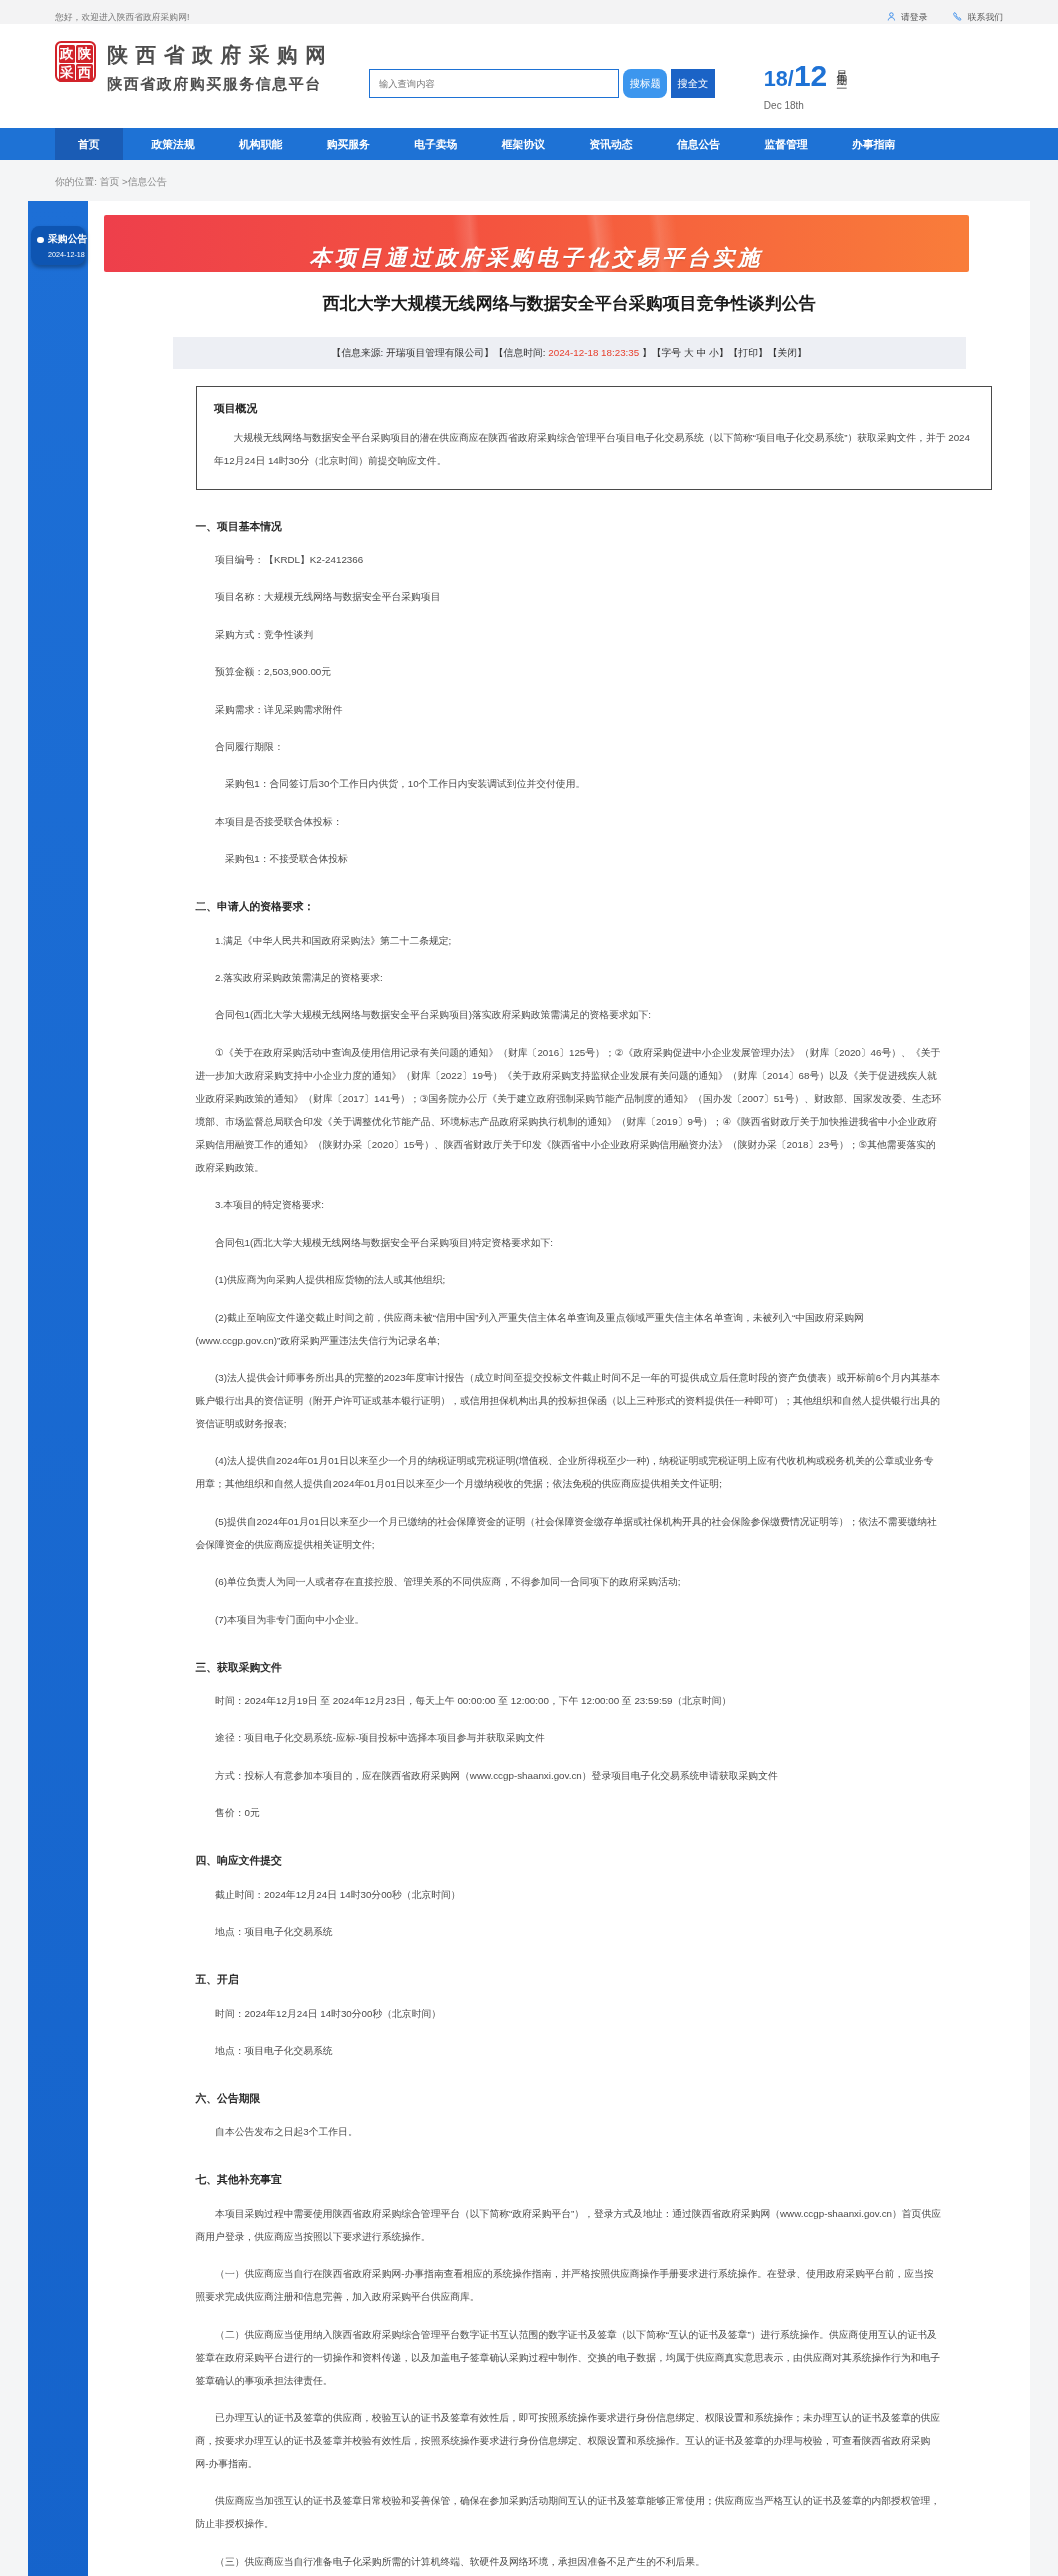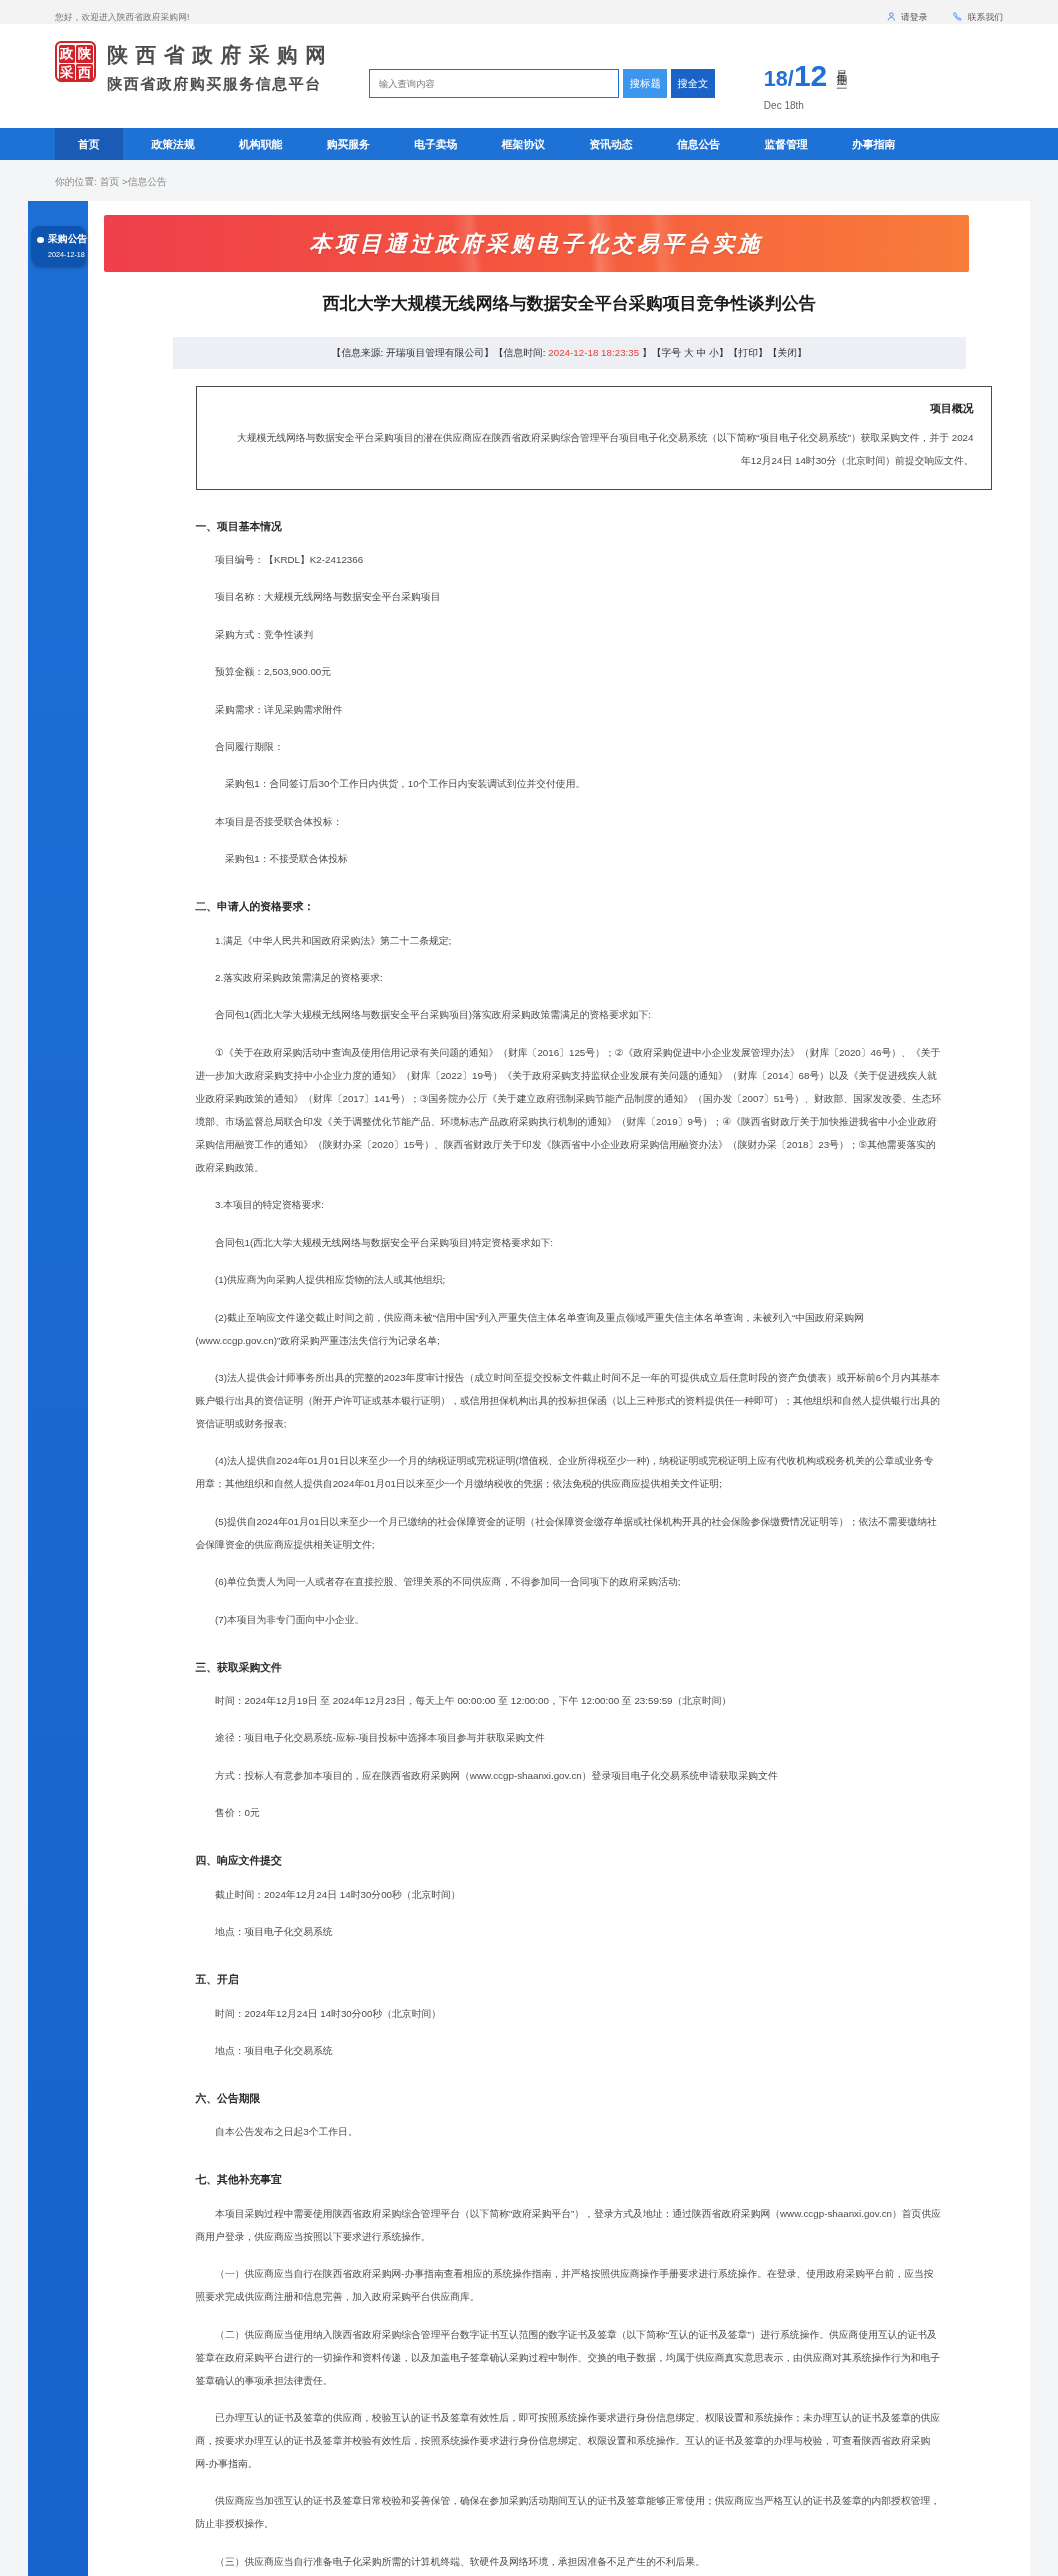--- a/index.html
+++ b/index.html
@@ -18,21 +18,21 @@
   .header { background:#fff; height:104px; }
   .header-inner { width:948px; margin:0 auto; display:flex; align-items:flex-start; padding-top:17px; }
   .logo-box { width:41px; height:41px; background:#fff; border:2.1px solid #d2232a; border-radius:6.2px; display:grid; grid-template-columns:1fr 1fr; grid-template-rows:1fr 1fr; gap:1.5px; padding:1.5px; flex-shrink:0; cursor:pointer; }
   .logo-box span { background:#d2232a; color:#fff; display:flex; align-items:center; justify-content:center; font-weight:bold; font-size:13.4px; border-radius:1.5px; }
   .site-text { margin-left:11.3px; }
   .site-name { font-size:20.6px; font-weight:bold; color:#4d4d4d; letter-spacing:7.7px; white-space:nowrap; }
   .site-sub { font-size:15px; font-weight:bold; color:#4d4d4d; margin-top:6.2px; letter-spacing:1.5px; white-space:nowrap; }
   .search-area { margin-left:35px; margin-top:28px; display:flex; align-items:center; }
   .search-input { width:250px; height:29px; border:1px solid #1e72d5; padding:0 9.3px; font-size:9.3px; color:#333; outline:none; font-family:inherit; }
   .search-btn { width:44px; height:29px; color:#fff; font-size:10.3px; border:none; cursor:pointer; font-family:inherit; }
-  .btn-title { background:#3c96ee; margin-left:4.6px; }
+  .btn-title { background:#3c96ee; margin-left:4.6px;border-radius:8px; }
   .btn-full  { background:#1b63c6; margin-left:3.6px; }
   .date-widget { margin-left:49px; margin-top:18px; display:flex; align-items:flex-start; }
   .date-nums { white-space:nowrap; }
   .date-d1 { font-size:21.6px; font-weight:bold; color:#1e72d5; }
   .date-d2 { font-size:30px; font-weight:bold; color:#1e72d5; }
   .date-en { font-size:10px; color:#666; font-weight:normal; margin-top:7.2px; text-align:left; }
   .weekday { writing-mode:vertical-rl; font-size:10.8px; color:#333; margin-left:8.2px; letter-spacing:5.2px; margin-top:2.1px; }
 
   
   .nav { background:#1e72d5; height:32px; }
@@ -46,36 +46,36 @@
 
   
   .card { width:1002px; margin:0 auto; background:#fff; display:flex; }
   .side { width:60px; flex-shrink:0; background:linear-gradient(180deg,#1d6fd6,#1563cb); }
   .side-badge { margin:25px 2.6px 0; background:#0e55b2; border-radius:8.2px; padding:7.2px 4.1px 6.2px 6.7px; color:#fff; box-shadow:1.5px 2.1px 3.6px rgba(0,0,0,.28); display:flex; gap:4.1px; cursor:pointer; }
   .badge-dot { width:6.7px; height:6.7px; background:#fff; border-radius:50%; margin-top:3.6px; flex-shrink:0; }
   .badge-title { font-size:9.8px; font-weight:bold; white-space:nowrap; }
   .badge-date { font-size:7.2px; margin-top:4.1px; }
   .card-main { flex:1; min-width:0; padding:14.4px 28px 49px 15.5px; }
 
-  .banner { height:57px; margin-right:33px; border-radius:2.1px; display:flex; align-items:center; justify-content:center;
+  .banner { height:57px; margin-right:33px; border-radius:2.1px; display:flex; align-items:flex-end; justify-content:center;
     background:
       radial-gradient(circle at -2% 135%, rgba(255,255,255,0) 57%, rgba(255,255,255,.18) 58%, rgba(255,255,255,0) 60%, rgba(255,255,255,0) 64%, rgba(255,255,255,.13) 65%, rgba(255,255,255,0) 67%),
       radial-gradient(circle at 101% -40%, rgba(255,255,255,0) 57%, rgba(255,255,255,.15) 58%, rgba(255,255,255,0) 60%),
       linear-gradient(90deg,#ee3f4b 0%,#f4543f 45%,#f97d3a 100%);
   }
   .banner span { color:#fff; font-size:21.6px; font-weight:bold; font-style:italic; letter-spacing:3.6px; text-shadow:0 1px 1.5px rgba(0,0,0,.18); white-space:nowrap; }
 
   .doc { padding:0 59px 0 92px; }
   .doc-title { text-align:center; font-size:17px; font-weight:bold; color:#1a1a1a; margin-top:19.6px; line-height:1.4; }
   .meta-bar { margin:21.6px -23px 0; background:#edeff4; padding:9.3px 5.2px; text-align:center; font-size:9.8px; color:#333; }
   .meta-bar span { white-space:pre-wrap;text-align:center; }
   .meta-time { color:#e8402e; }
   .meta-link { cursor:pointer; }
 
-  .overview-box { margin:17.5px -49px 0 0; border:0.5px solid #4a4a4a; padding:14.4px 17.5px 16.5px;text-align:right; }
+  .overview-box { margin:17.5px -49px 0 0; border:0.5px solid #4a4a4a; padding:14.4px 17.5px 16.5px; }
   .overview-heading { font-size:10.8px; font-weight:bold; color:#222; }
   .overview-body { margin-top:10.3px; font-size:9.8px; line-height:2.35; color:#4a4a4a; text-indent:2em; }
 
   .section-heading { font-size:10.8px; color:#2b2b2b; font-weight:bold; margin:30px 0 3.1px; }
   .p { font-size:9.8px; color:#4a4a4a; line-height:2.35; margin:14.4px 0; text-indent:2em; }
   .p.sub { text-indent:3em; }
 </style>
 </head>
 <body>
 

